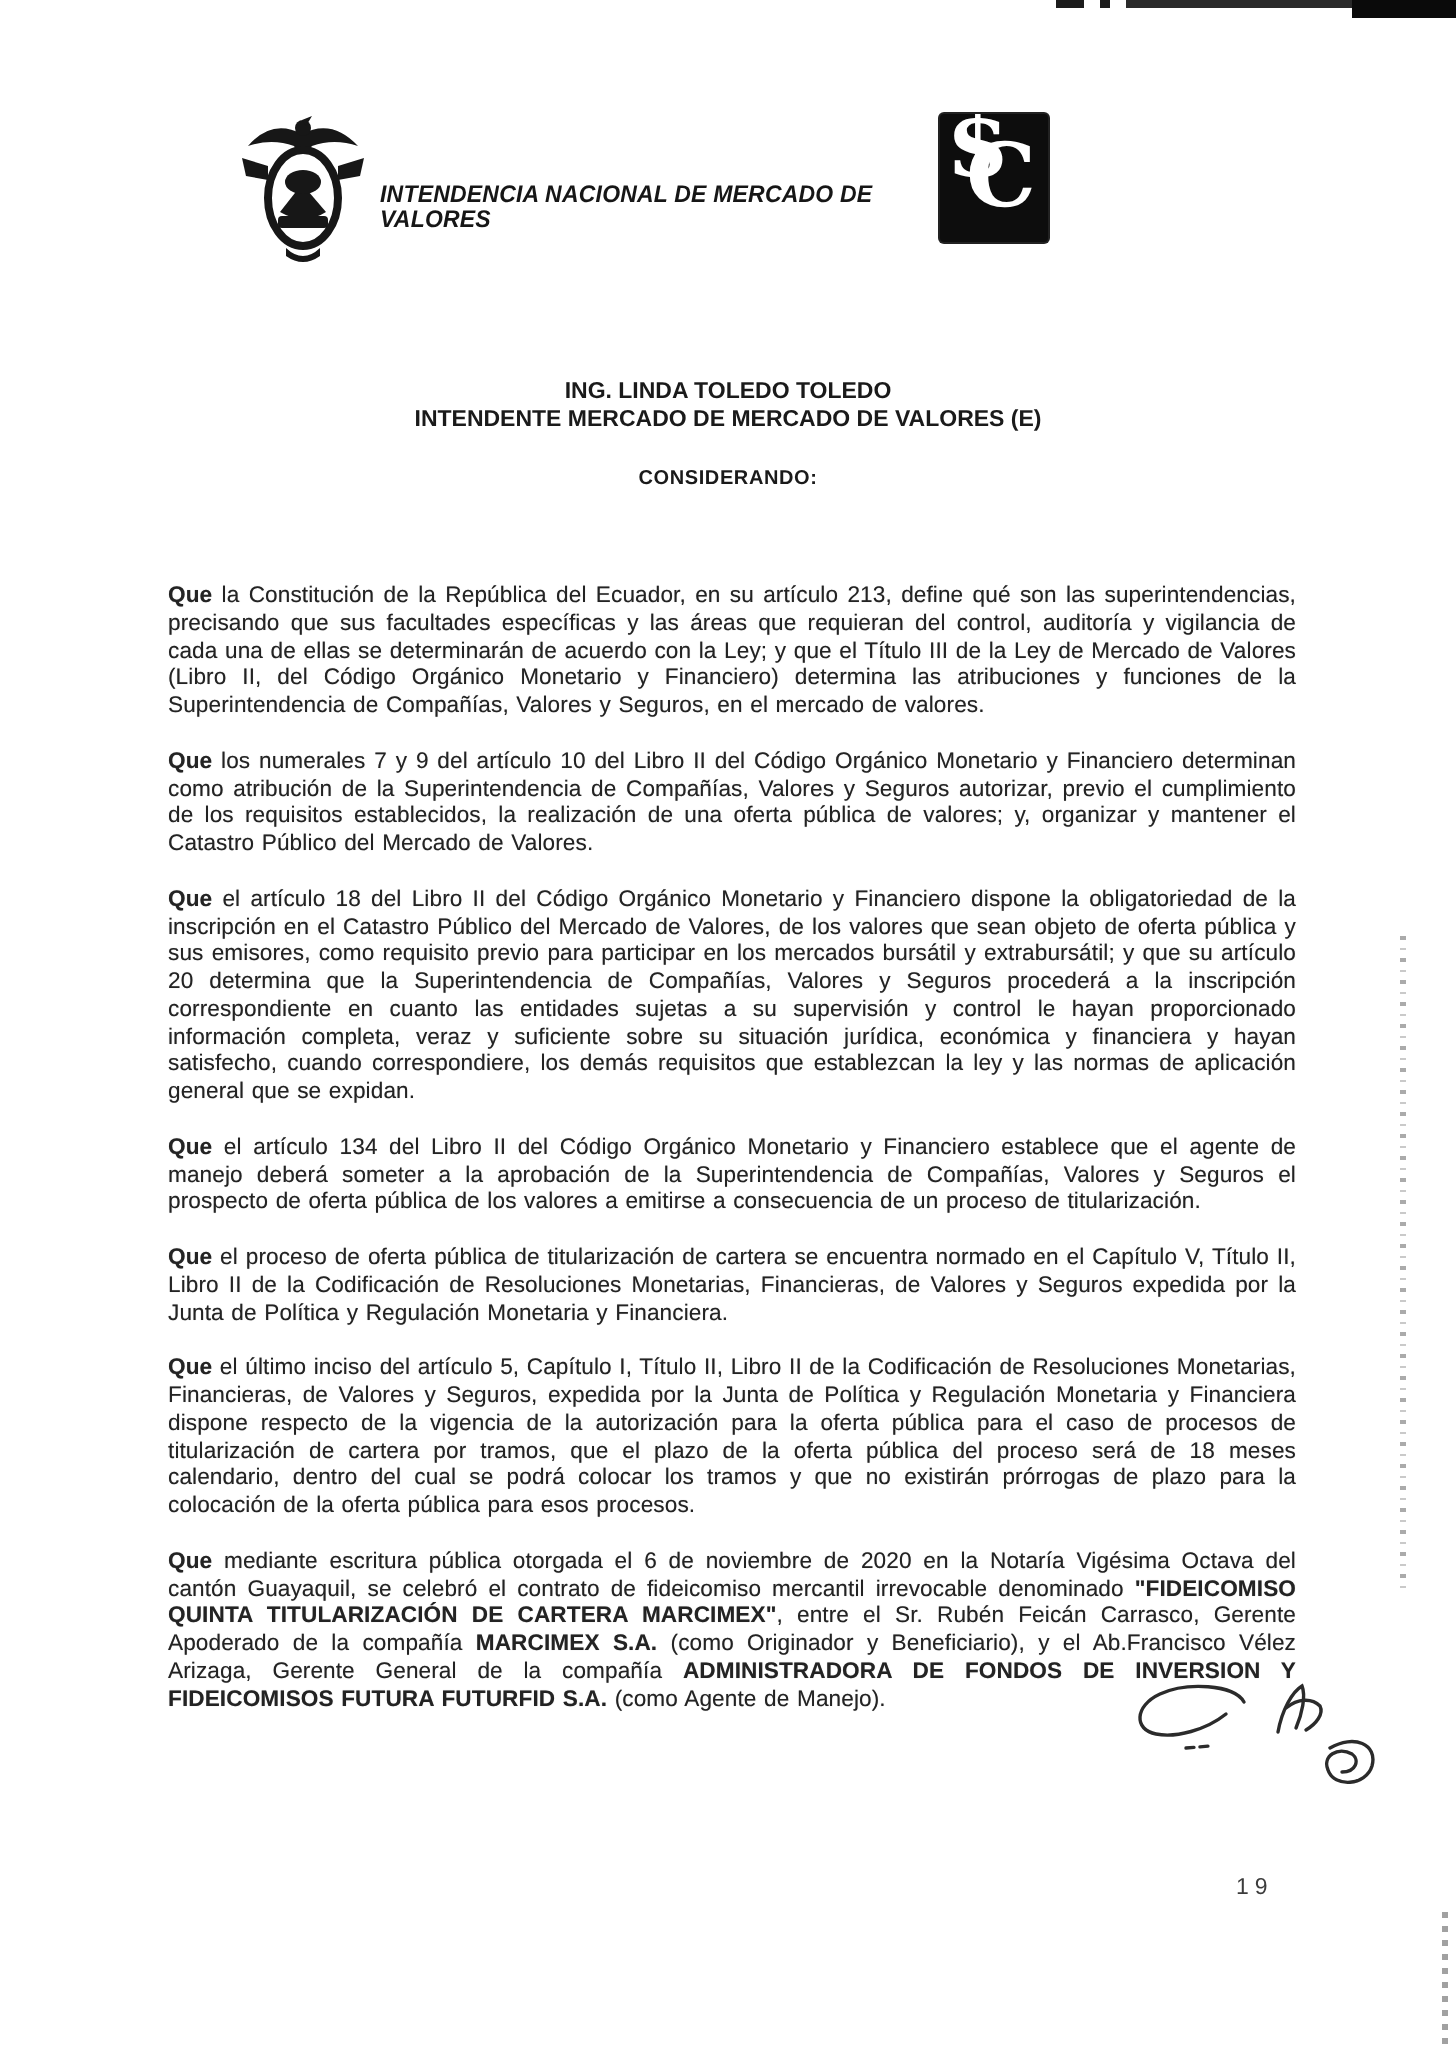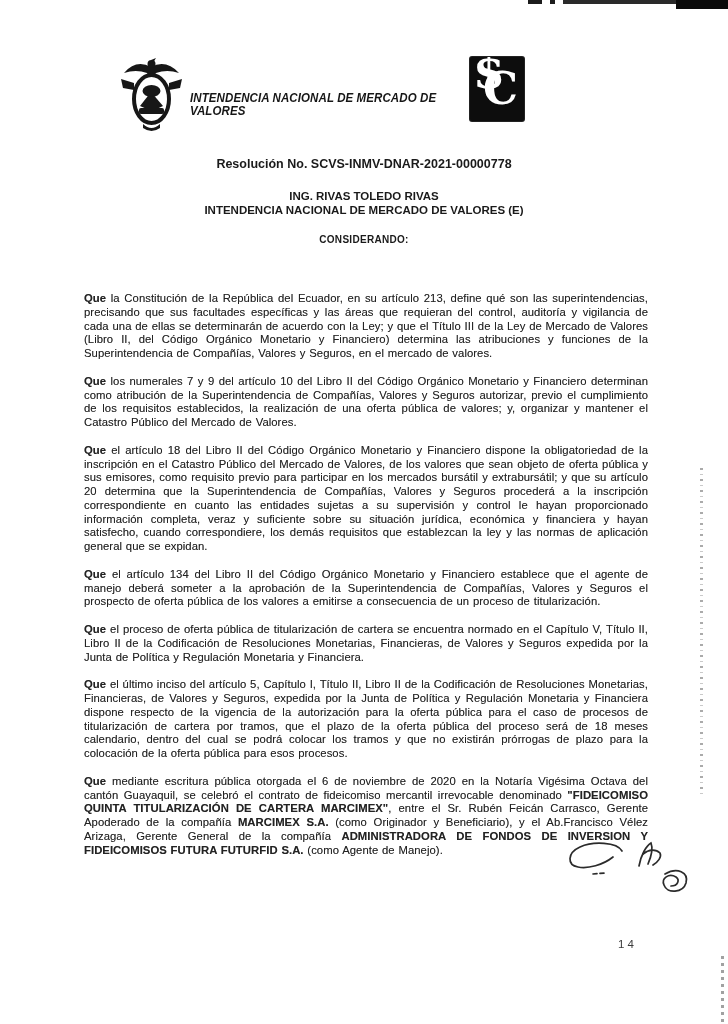--- a/index.html
+++ b/index.html
@@ -79,23 +79,22 @@
       </g>
       <ellipse cx="35.5" cy="43" rx="17.5" ry="24" fill="none" stroke="#171717" stroke-width="4"></ellipse>
     </svg>
   </div>
   <div class="header-title">INTENDENCIA NACIONAL DE MERCADO DE VALORES</div>
   <div class="sc-logo">
     <span class="s">$</span>
     <span class="c">C</span>
   </div>
 
-  <div class="res-title">Resolución No. SCVS-INMV-DNAR-2021-00000778</div>
-  <div class="sig-name">ING. RIVAS TOLEDO RIVAS</div>
-  <div class="sig-role">INTENDENCIA NACIONAL DE MERCADO DE VALORES (E)</div>
+  <div class="sig-name">ING. LINDA TOLEDO TOLEDO</div>
+  <div class="sig-role">INTENDENTE MERCADO DE MERCADO DE VALORES (E)</div>
   <div class="considerando">CONSIDERANDO:</div>
 
   <div class="text-column">
       <p class="para"><span class="b">Que</span><span> la Constitución de la República del Ecuador, en su artículo 213, define qué son las superintendencias, precisando que sus facultades específicas y las áreas que requieran del control, auditoría y vigilancia de cada una de ellas se determinarán de acuerdo con la Ley; y que el Título III de la Ley de Mercado de Valores (Libro II, del Código Orgánico Monetario y Financiero) determina las atribuciones y funciones de la Superintendencia de Compañías, Valores y Seguros, en el mercado de valores.</span></p>
       <p class="para"><span class="b">Que</span><span> los numerales 7 y 9 del artículo 10 del Libro II del Código Orgánico Monetario y Financiero determinan como atribución de la Superintendencia de Compañías, Valores y Seguros autorizar, previo el cumplimiento de los requisitos establecidos, la realización de una oferta pública de valores; y, organizar y mantener el Catastro Público del Mercado de Valores.</span></p>
       <p class="para"><span class="b">Que</span><span> el artículo 18 del Libro II del Código Orgánico Monetario y Financiero dispone la obligatoriedad de la inscripción en el Catastro Público del Mercado de Valores, de los valores que sean objeto de oferta pública y sus emisores, como requisito previo para participar en los mercados bursátil y extrabursátil; y que su artículo 20 determina que la Superintendencia de Compañías, Valores y Seguros procederá a la inscripción correspondiente en cuanto las entidades sujetas a su supervisión y control le hayan proporcionado información completa, veraz y suficiente sobre su situación jurídica, económica y financiera y hayan satisfecho, cuando correspondiere, los demás requisitos que establezcan la ley y las normas de aplicación general que se expidan.</span></p>
       <p class="para"><span class="b">Que</span><span> el artículo 134 del Libro II del Código Orgánico Monetario y Financiero establece que el agente de manejo deberá someter a la aprobación de la Superintendencia de Compañías, Valores y Seguros el prospecto de oferta pública de los valores a emitirse a consecuencia de un proceso de titularización.</span></p>
       <p class="para"><span class="b">Que</span><span> el proceso de oferta pública de titularización de cartera se encuentra normado en el Capítulo V, Título II, Libro II de la Codificación de Resoluciones Monetarias, Financieras, de Valores y Seguros expedida por la Junta de Política y Regulación Monetaria y Financiera.</span></p>
       <p class="para"><span class="b">Que</span><span> el último inciso del artículo 5, Capítulo I, Título II, Libro II de la Codificación de Resoluciones Monetarias, Financieras, de Valores y Seguros, expedida por la Junta de Política y Regulación Monetaria y Financiera dispone respecto de la vigencia de la autorización para la oferta pública para el caso de procesos de titularización de cartera por tramos, que el plazo de la oferta pública del proceso será de 18 meses calendario, dentro del cual se podrá colocar los tramos y que no existirán prórrogas de plazo para la colocación de la oferta pública para esos procesos.</span></p>
       <p class="para"><span class="b">Que</span><span> mediante escritura pública otorgada el 6 de noviembre de 2020 en la Notaría Vigésima Octava del cantón Guayaquil, se celebró el contrato de fideicomiso mercantil irrevocable denominado </span><span class="b">"FIDEICOMISO QUINTA TITULARIZACIÓN DE CARTERA MARCIMEX"</span><span>, entre el Sr. Rubén Feicán Carrasco, Gerente Apoderado de la compañía </span><span class="b">MARCIMEX S.A.</span><span> (como Originador y Beneficiario), y el Ab.Francisco Vélez Arizaga, Gerente General de la compañía </span><span class="b">ADMINISTRADORA DE FONDOS DE INVERSION Y FIDEICOMISOS FUTURA FUTURFID S.A.</span><span> (como Agente de Manejo).</span></p>
@@ -104,15 +103,15 @@
   <div class="signature">
     <svg viewBox="0 0 145 75" width="145" height="75" fill="none" stroke="#2b2b2b" stroke-width="1.7" stroke-linecap="round">
       <path d="M57 13 C52 4 28 3 15 9 C2 15 2 27 13 29 C23 31 38 27 48 19"></path>
       <path d="M28 36 L40 35" stroke-dasharray="4 3"></path>
       <path d="M74 28 C76 17 81 8 86 5 C88 10 86 19 83 26"></path>
       <path d="M78 16 C84 11 91 11 95 15 C97 19 93 24 88 27"></path>
       <path d="M100 36 C112 29 124 34 121 45 C118 55 102 56 99 47 C96 40 104 35 111 39 C115 42 113 48 106 48"></path>
     </svg>
   </div>
 
-  <div class="page-number">14</div>
+  <div class="page-number">19</div>
 
 </div>
 
 </body></html>

